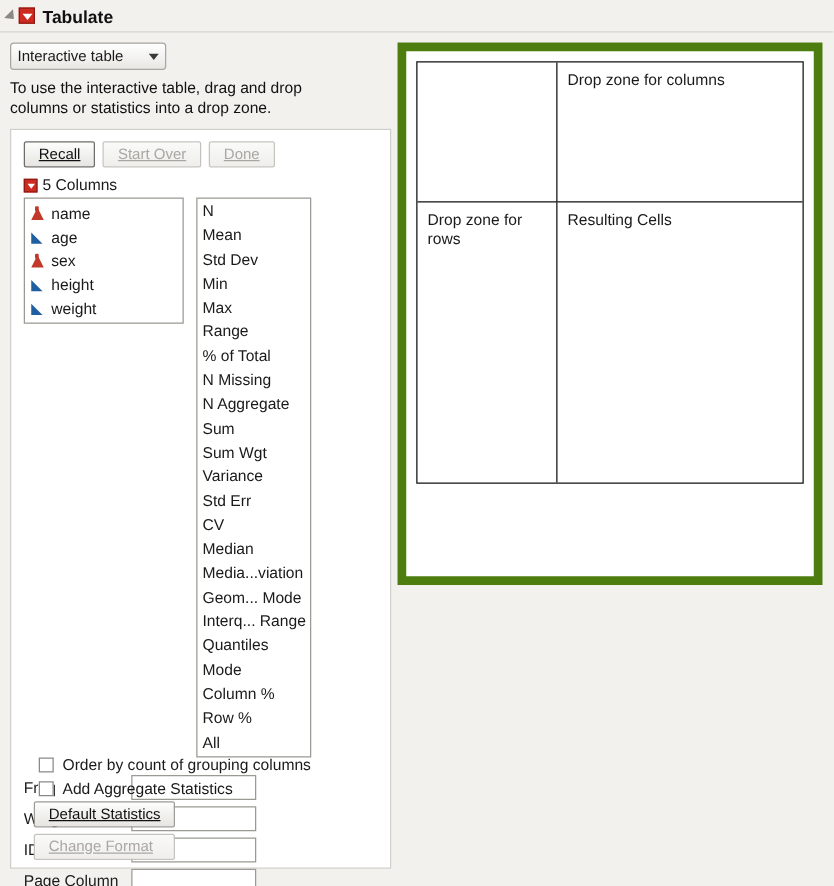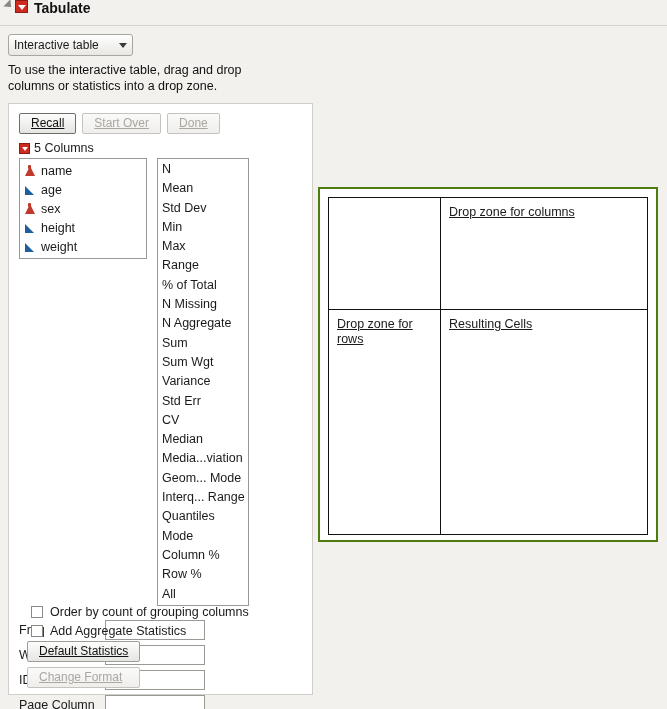--- a/index.html
+++ b/index.html
@@ -15,21 +15,21 @@
     font-size: 12.5px;
     color: #1a1a1a;
     overflow: hidden;
   }
 
   
   .titlebar {
     height: 26px;
     background: #f2f1ee;
     display: flex;
-    align-items: flex-start;
+    align-items: center;
     padding: 0 6px;
     border-bottom: 1px solid #d6d4cf;
   }
   .tri-open {
     width: 0; height: 0;
     border-left: 6px solid #8a8880;
     border-top: 5px solid transparent;
     border-bottom: 5px solid transparent;
     margin-right: 3px;
     transform: rotate(45deg);
@@ -55,21 +55,20 @@
     font-weight: bold;
     font-size: 14px;
     color: #111;
   }
 
   
   .body-wrap {
     display: flex;
     padding: 8px 8px 0 8px;
     gap: 5px;
-    align-items: center;
   }
   .left-pane { width: 305px; }
   .right-pane { width: 340px; }
 
   
   .combo {
     display: inline-flex;
     align-items: center;
     justify-content: space-between;
     width: 125px;
@@ -226,25 +225,24 @@
     margin-right: 7px;
     flex: 0 0 12px;
   }
   .chklabel { font-size: 12.5px; }
 
   .botbtns { position: absolute; left: 18px; bottom: 6px; }
   .botbtns .btn { display: block; margin-top: 5px; }
 
   
   .rightbox {
-    border: 2px solid #4d7c0f;
+    border: 7px solid #4d7c0f;
     background: #fff;
     padding: 8px;
-    height: 355px;
-    text-decoration: underline;
+    height: 434px;
   }
   .table-grid {
     border: 1px solid #111;
     height: 338px;
     display: grid;
     grid-template-columns: 112px 1fr;
     grid-template-rows: 112px 1fr;
   }
   .cell { border: 0 solid #111; padding: 7px 8px; font-size: 12.5px; }
   .cell.tl { border-right: 1px solid #111; border-bottom: 1px solid #111; }

